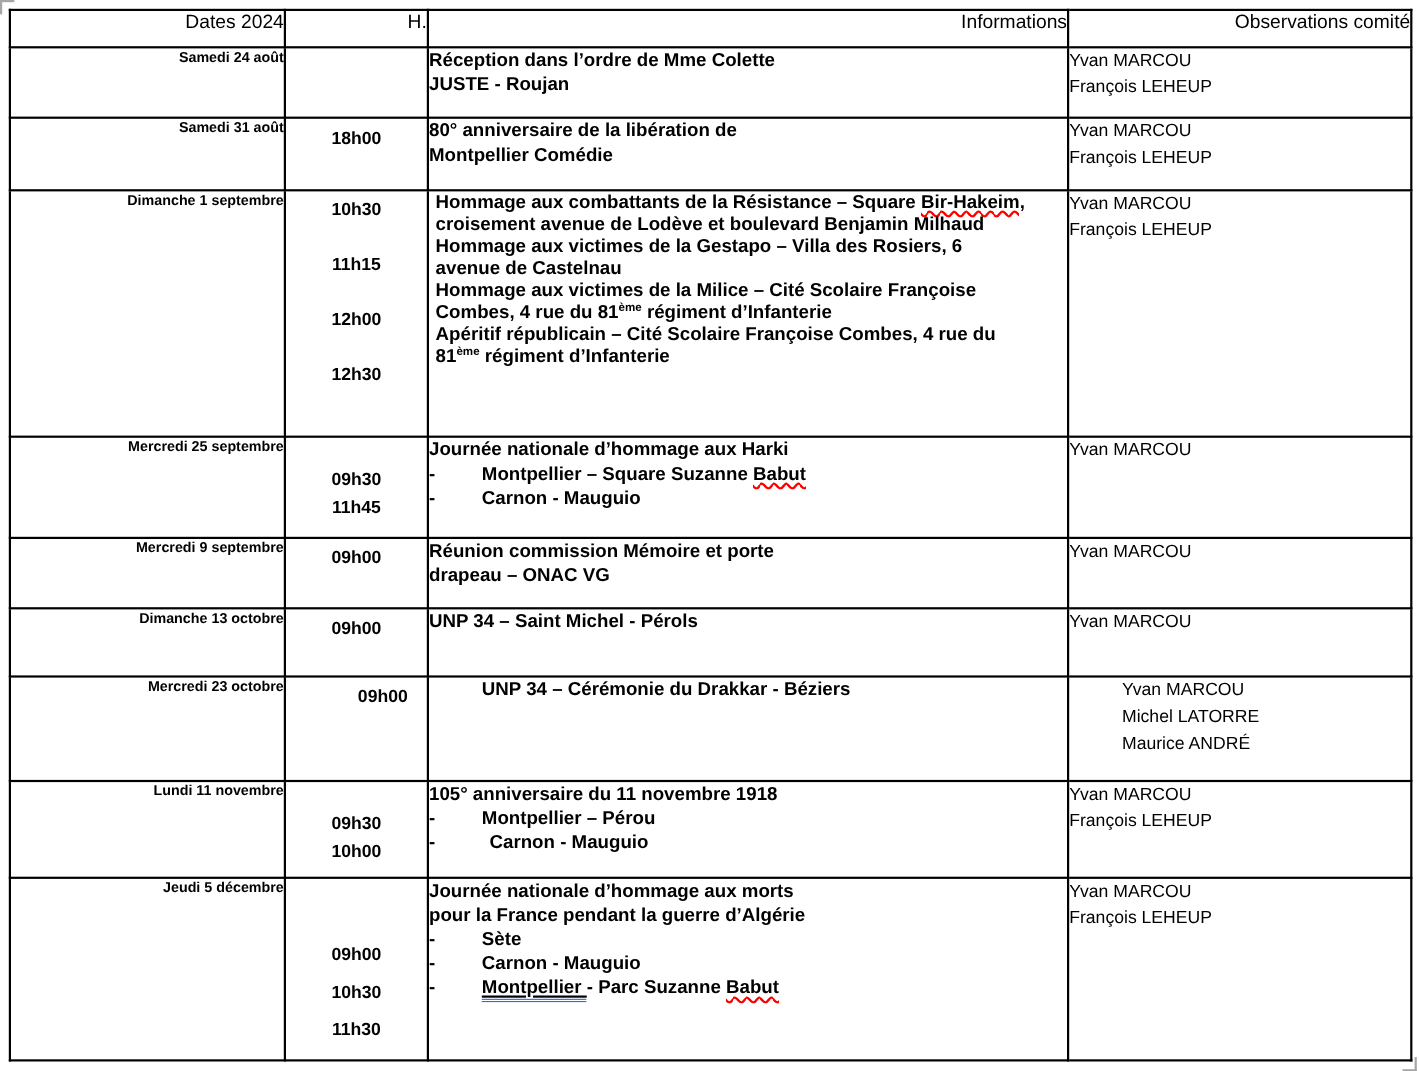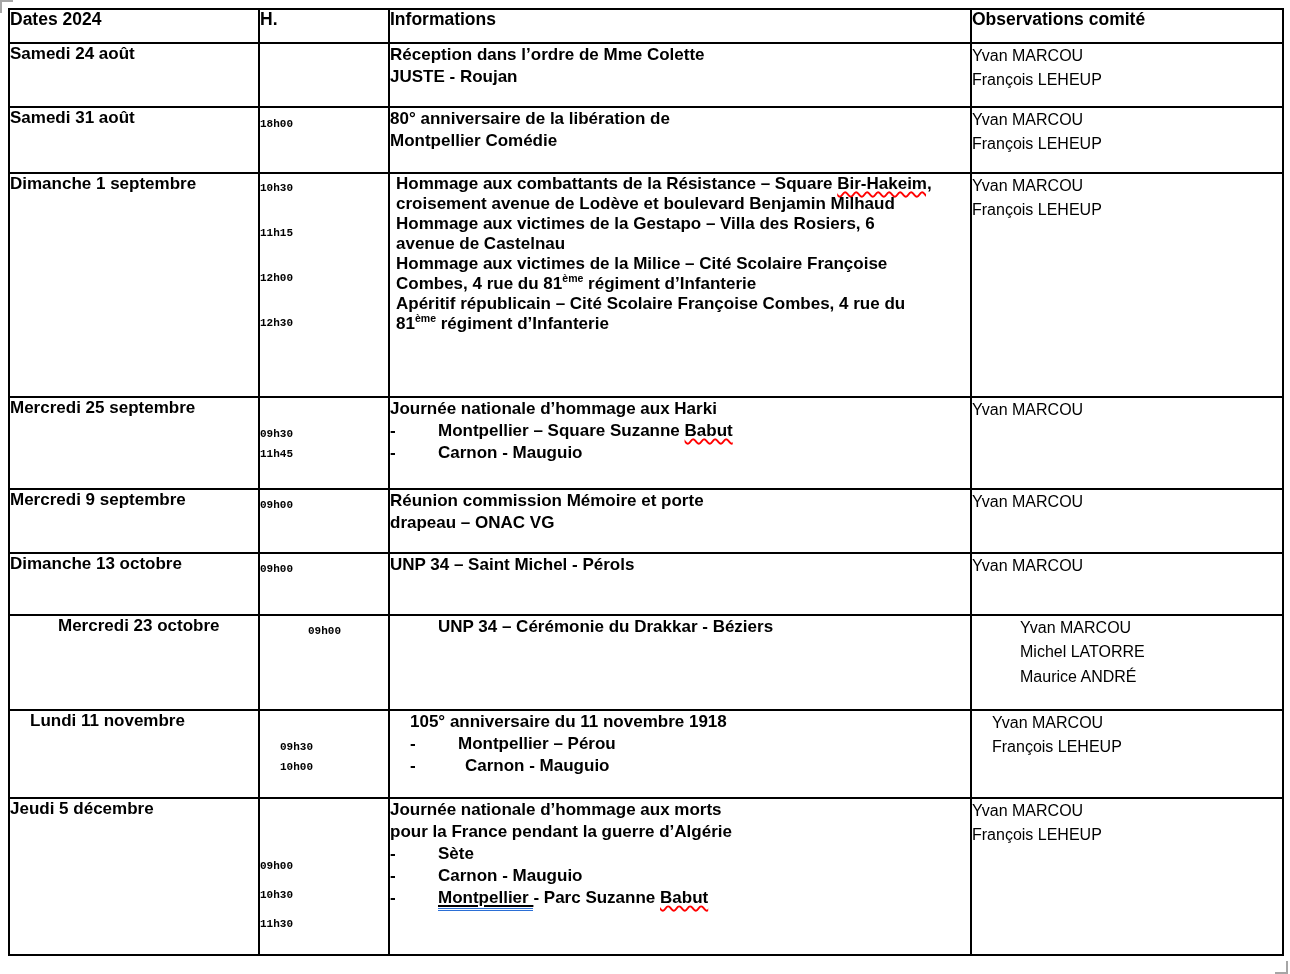--- a/index.html
+++ b/index.html
@@ -47,45 +47,45 @@
 
   table.schedule th,
   table.schedule td {
     border: 2px solid #000000;
     vertical-align: top;
     padding: 0;
   }
 
   
   thead th {
-    text-align: left;
-    font-weight: bold;
+    text-align: right;
+    font-weight: normal;
     font-size: 17.5px;
     padding: 6px 4px 7px 4px;
     line-height: 1.12;
     vertical-align: middle;
   }
 
   
   td.date-cell {
     font-weight: bold;
-    font-size: 17px;
+    font-size: 13px;
     padding: 9px 4px 4px 12px;
     line-height: 1.18;
     white-space: nowrap;
+    text-align: right;
   }
 
   
   td.time-cell {
     font-weight: bold;
-    font-size: 11px;
-    text-align: left;
+    font-size: 16px;
+    text-align: center;
     line-height: 1.0;
     padding: 0;
-    font-family: Liberation Mono, monospace;
   }
   td.time-cell .tstack {
     display: flex;
     flex-direction: column;
   }
   td.time-cell .tline {
     display: block;
   }
 
   
@@ -154,21 +154,21 @@
 
   
   tr.r-h     td, tr.r-h th { height: 32px; }
   tr.r1  td { height: 62px; }
   tr.r2  td { height: 64px; margin-top: 16px; }
   tr.r3  td { height: 222px; }
   tr.r4  td { height: 90px; }
   tr.r5  td { height: 62px; }
   tr.r6  td { height: 60px; }
   tr.r7  td { height: 93px; padding-left: 48px; }
-  tr.r8  td { height: 86px; padding-left: 20px; }
+  tr.r8  td { height: 86px; }
   tr.r9  td { height: 155px; }
   .gap-big .tline { margin-bottom: 34px; }
   .gap-mid .tline { margin-bottom: 18px; }
   .gap-sm  .tline { margin-bottom: 9px; }
 </style>
 </head>
 <body>
 
 <div class="crop-mark crop-tl"></div>
 <div class="crop-mark crop-br"></div>

